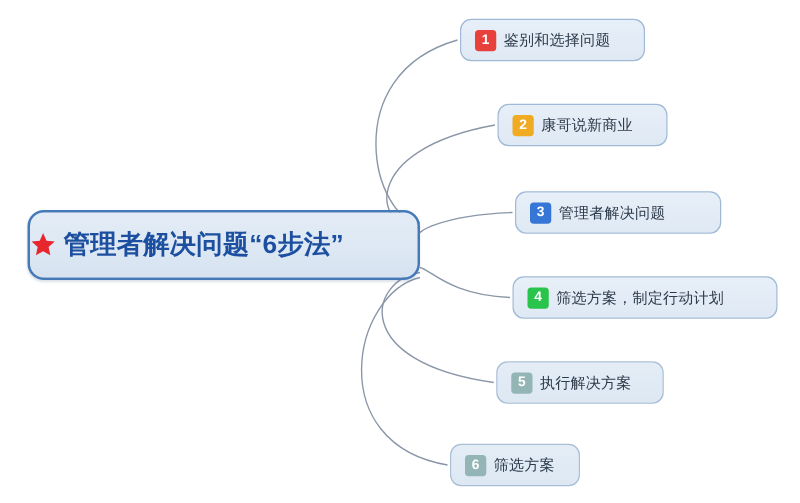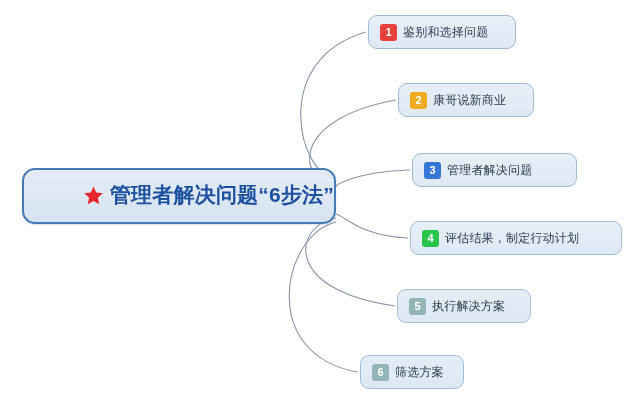--- a/index.html
+++ b/index.html
@@ -33,21 +33,21 @@
     left: 22px;
     top: 168px;
     width: 314px;
     height: 56px;
     box-sizing: border-box;
     background: linear-gradient(180deg, #e3ecf6 0%, #dde8f4 55%, #d6e2f0 100%);
     border: 2.5px solid #4679b8;
     border-radius: 13px;
     display: flex;
     align-items: center;
-    justify-content: flex-end;
+    justify-content: flex-start;
     box-shadow: 0 1px 2px rgba(60,90,130,0.18);
     z-index: 5;
   }
   .root-inner {
     display: flex;
     align-items: center;
     gap: 6px;
     transform: translateY(-1px);
   }
   .star-icon {
@@ -150,21 +150,21 @@
     <span class="branch-label">康哥说新商业</span>
   </div>
 
   <div class="branch-node" style="left:412px; top:153px; width:165px;">
     <span class="badge" style="background:#3576d6;">3</span>
     <span class="branch-label">管理者解决问题</span>
   </div>
 
   <div class="branch-node" style="left:410px; top:221px; width:212px;">
     <span class="badge" style="background:#28c44b;">4</span>
-    <span class="branch-label">评估结果，制定行动计划</span>
+    <span class="branch-label">筛选方案，制定行动计划</span>
   </div>
 
   <div class="branch-node muted" style="left:397px; top:289px; width:134px;">
     <span class="badge" style="background:#93b5b5;">5</span>
     <span class="branch-label">执行解决方案</span>
   </div>
 
   <div class="branch-node muted" style="left:360px; top:355px; width:104px;">
     <span class="badge" style="background:#93b5b5;">6</span>
     <span class="branch-label">筛选方案</span>

